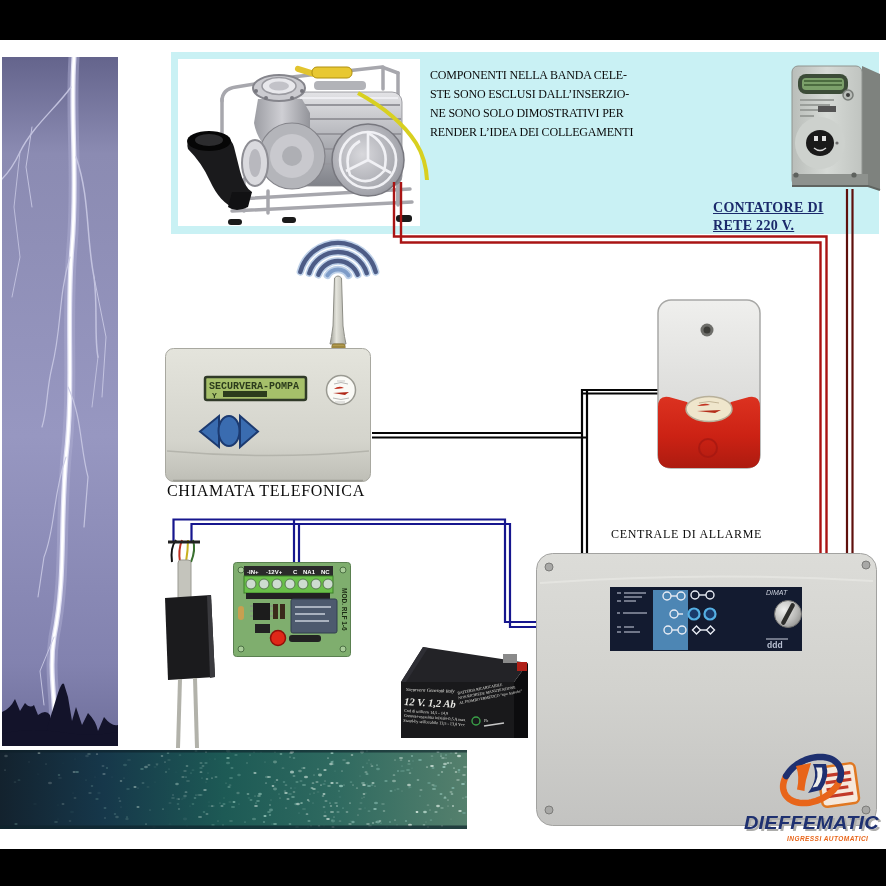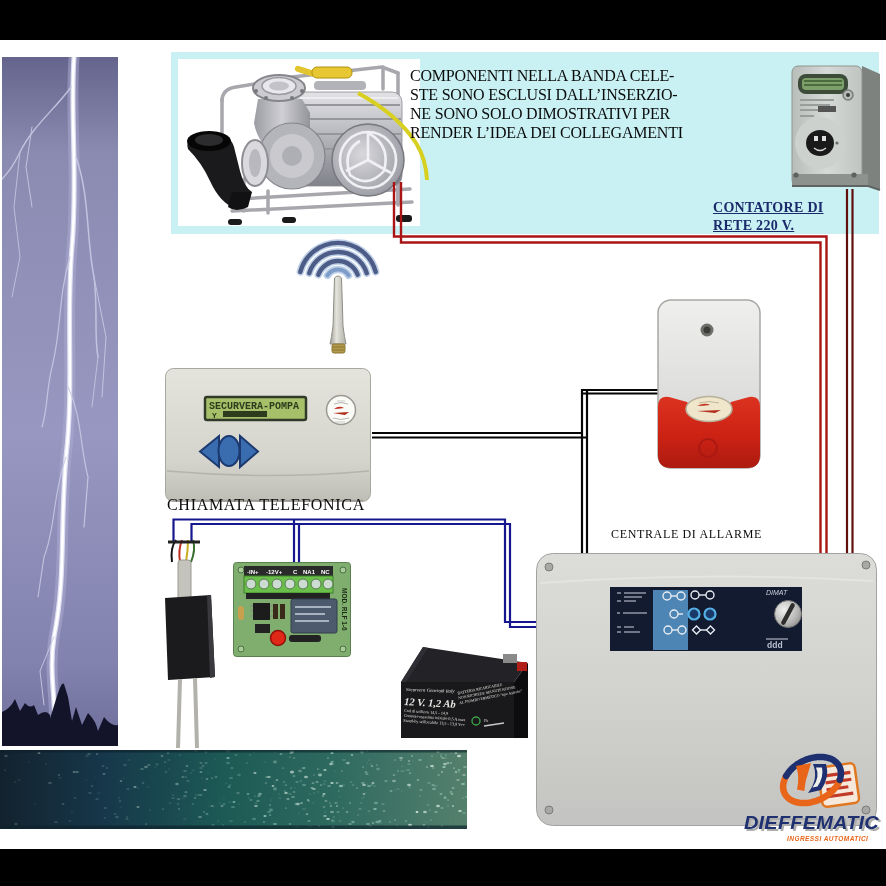--- a/index.html
+++ b/index.html
@@ -601,21 +601,21 @@
       <path d="M582 393.5 L658 393.5"></path>
     </g>
     <g fill="none" stroke="#16168e" stroke-width="2.2">
       <path d="M173.5 542 L173.5 519.5 L505 519.5 L505 622 L538 622"></path>
       <path d="M191.5 542 L191.5 524 L510 524 L510 627 L538 627"></path>
       <path d="M294 520 L294 565"></path>
       <path d="M299 524 L299 565"></path>
     </g>
   </svg>
 
-  <div class="abs" style="left:410px;top:66px;width:300px;font-size:16px;line-height:19px;color:#0b0b0b;letter-spacing:-0.2px;white-space:nowrap;">
+  <div class="abs" style="left:430px;top:66px;width:300px;font-size:12px;line-height:19px;color:#0b0b0b;letter-spacing:-0.2px;white-space:nowrap;">
     COMPONENTI NELLA BANDA CELE-<br>
     STE SONO ESCLUSI DALL’INSERZIO-<br>
     NE SONO SOLO DIMOSTRATIVI PER<br>
     RENDER L’IDEA DEI COLLEGAMENTI
   </div>
 
   <div class="abs" style="left:788px;top:62px;width:98px;height:130px;">
   <svg width="98" height="130" viewBox="0 0 98 130">
     <defs>
       <linearGradient id="mtr" x1="0" y1="0" x2="1" y2="0">
@@ -676,21 +676,21 @@
         <stop offset="0.4" stop-color="#e3e3db"></stop>
         <stop offset="1" stop-color="#b0b0a8"></stop>
       </linearGradient>
     </defs>
     <path d="M46.5 44 Q50 40 53.5 44 L55 92 Q56.5 104 58 110 L42 110 Q43.5 104 45 92 Z" fill="url(#ant)" stroke="#8e8e86" stroke-width="1"></path>
     <rect x="44" y="110" width="13" height="9" rx="2" fill="#b29b4e" stroke="#8a7430" stroke-width="1"></rect>
     <path d="M45 113 h11 M45 116 h11" stroke="#8a7430" stroke-width="1"></path>
   </svg>
   </div>
 
-  <div class="abs" style="left:165px;top:348px;width:206px;height:134px;margin-top:20px;">
+  <div class="abs" style="left:165px;top:348px;width:206px;height:134px;">
   <svg width="206" height="134" viewBox="0 0 206 134">
     <defs>
       <linearGradient id="dlr" x1="0" y1="0" x2="0" y2="1">
         <stop offset="0" stop-color="#e4e4dc"></stop>
         <stop offset="0.7" stop-color="#d4d4cc"></stop>
         <stop offset="1" stop-color="#bebeb6"></stop>
       </linearGradient>
     </defs>
     <rect x="0.5" y="0.5" width="205" height="133" rx="8" fill="url(#dlr)" stroke="#a8a8a0" stroke-width="1"></rect>
     <path d="M2 103 Q103 112 204 103" stroke="#b4b4ac" stroke-width="1.5" fill="none"></path>
@@ -707,21 +707,21 @@
     <path d="M169 36 q7 -3 14 0" stroke="#999" stroke-width="0.7" fill="none"></path>
     <path d="M168 50 q8 3 16 0" stroke="#999" stroke-width="0.7" fill="none"></path>
     <path d="M172 33 h8 M170 54 h10" stroke="#aaa" stroke-width="0.6"></path>
 
     <path d="M54 68 L54 99 L35 83.5 Z" fill="#3a6cb0" stroke="#1c3a70" stroke-width="2"></path>
     <ellipse cx="64" cy="83" rx="10.5" ry="15" fill="#3a6cb0" stroke="#1c3a70" stroke-width="2"></ellipse>
     <path d="M75 68 L75 99 L93 83.5 Z" fill="#3a6cb0" stroke="#1c3a70" stroke-width="2"></path>
   </svg>
   </div>
 
-  <div class="abs" style="left:167px;top:496px;font-size:16px;color:#0b0b0b;letter-spacing:0.7px;white-space:nowrap;">CHIAMATA TELEFONICA</div>
+  <div class="abs" style="left:167px;top:482px;font-size:16px;color:#0b0b0b;letter-spacing:0.7px;white-space:nowrap;">CHIAMATA TELEFONICA</div>
 
   <div class="abs" style="left:657px;top:299px;width:104px;height:170px;">
   <svg width="104" height="170" viewBox="0 0 104 170">
     <defs>
       <linearGradient id="sir" x1="0" y1="0" x2="0" y2="1">
         <stop offset="0" stop-color="#efefed"></stop>
         <stop offset="0.75" stop-color="#d8d8d6"></stop>
         <stop offset="1" stop-color="#c6c6c4"></stop>
       </linearGradient>
       <linearGradient id="sirR" x1="0" y1="0" x2="0" y2="1">

